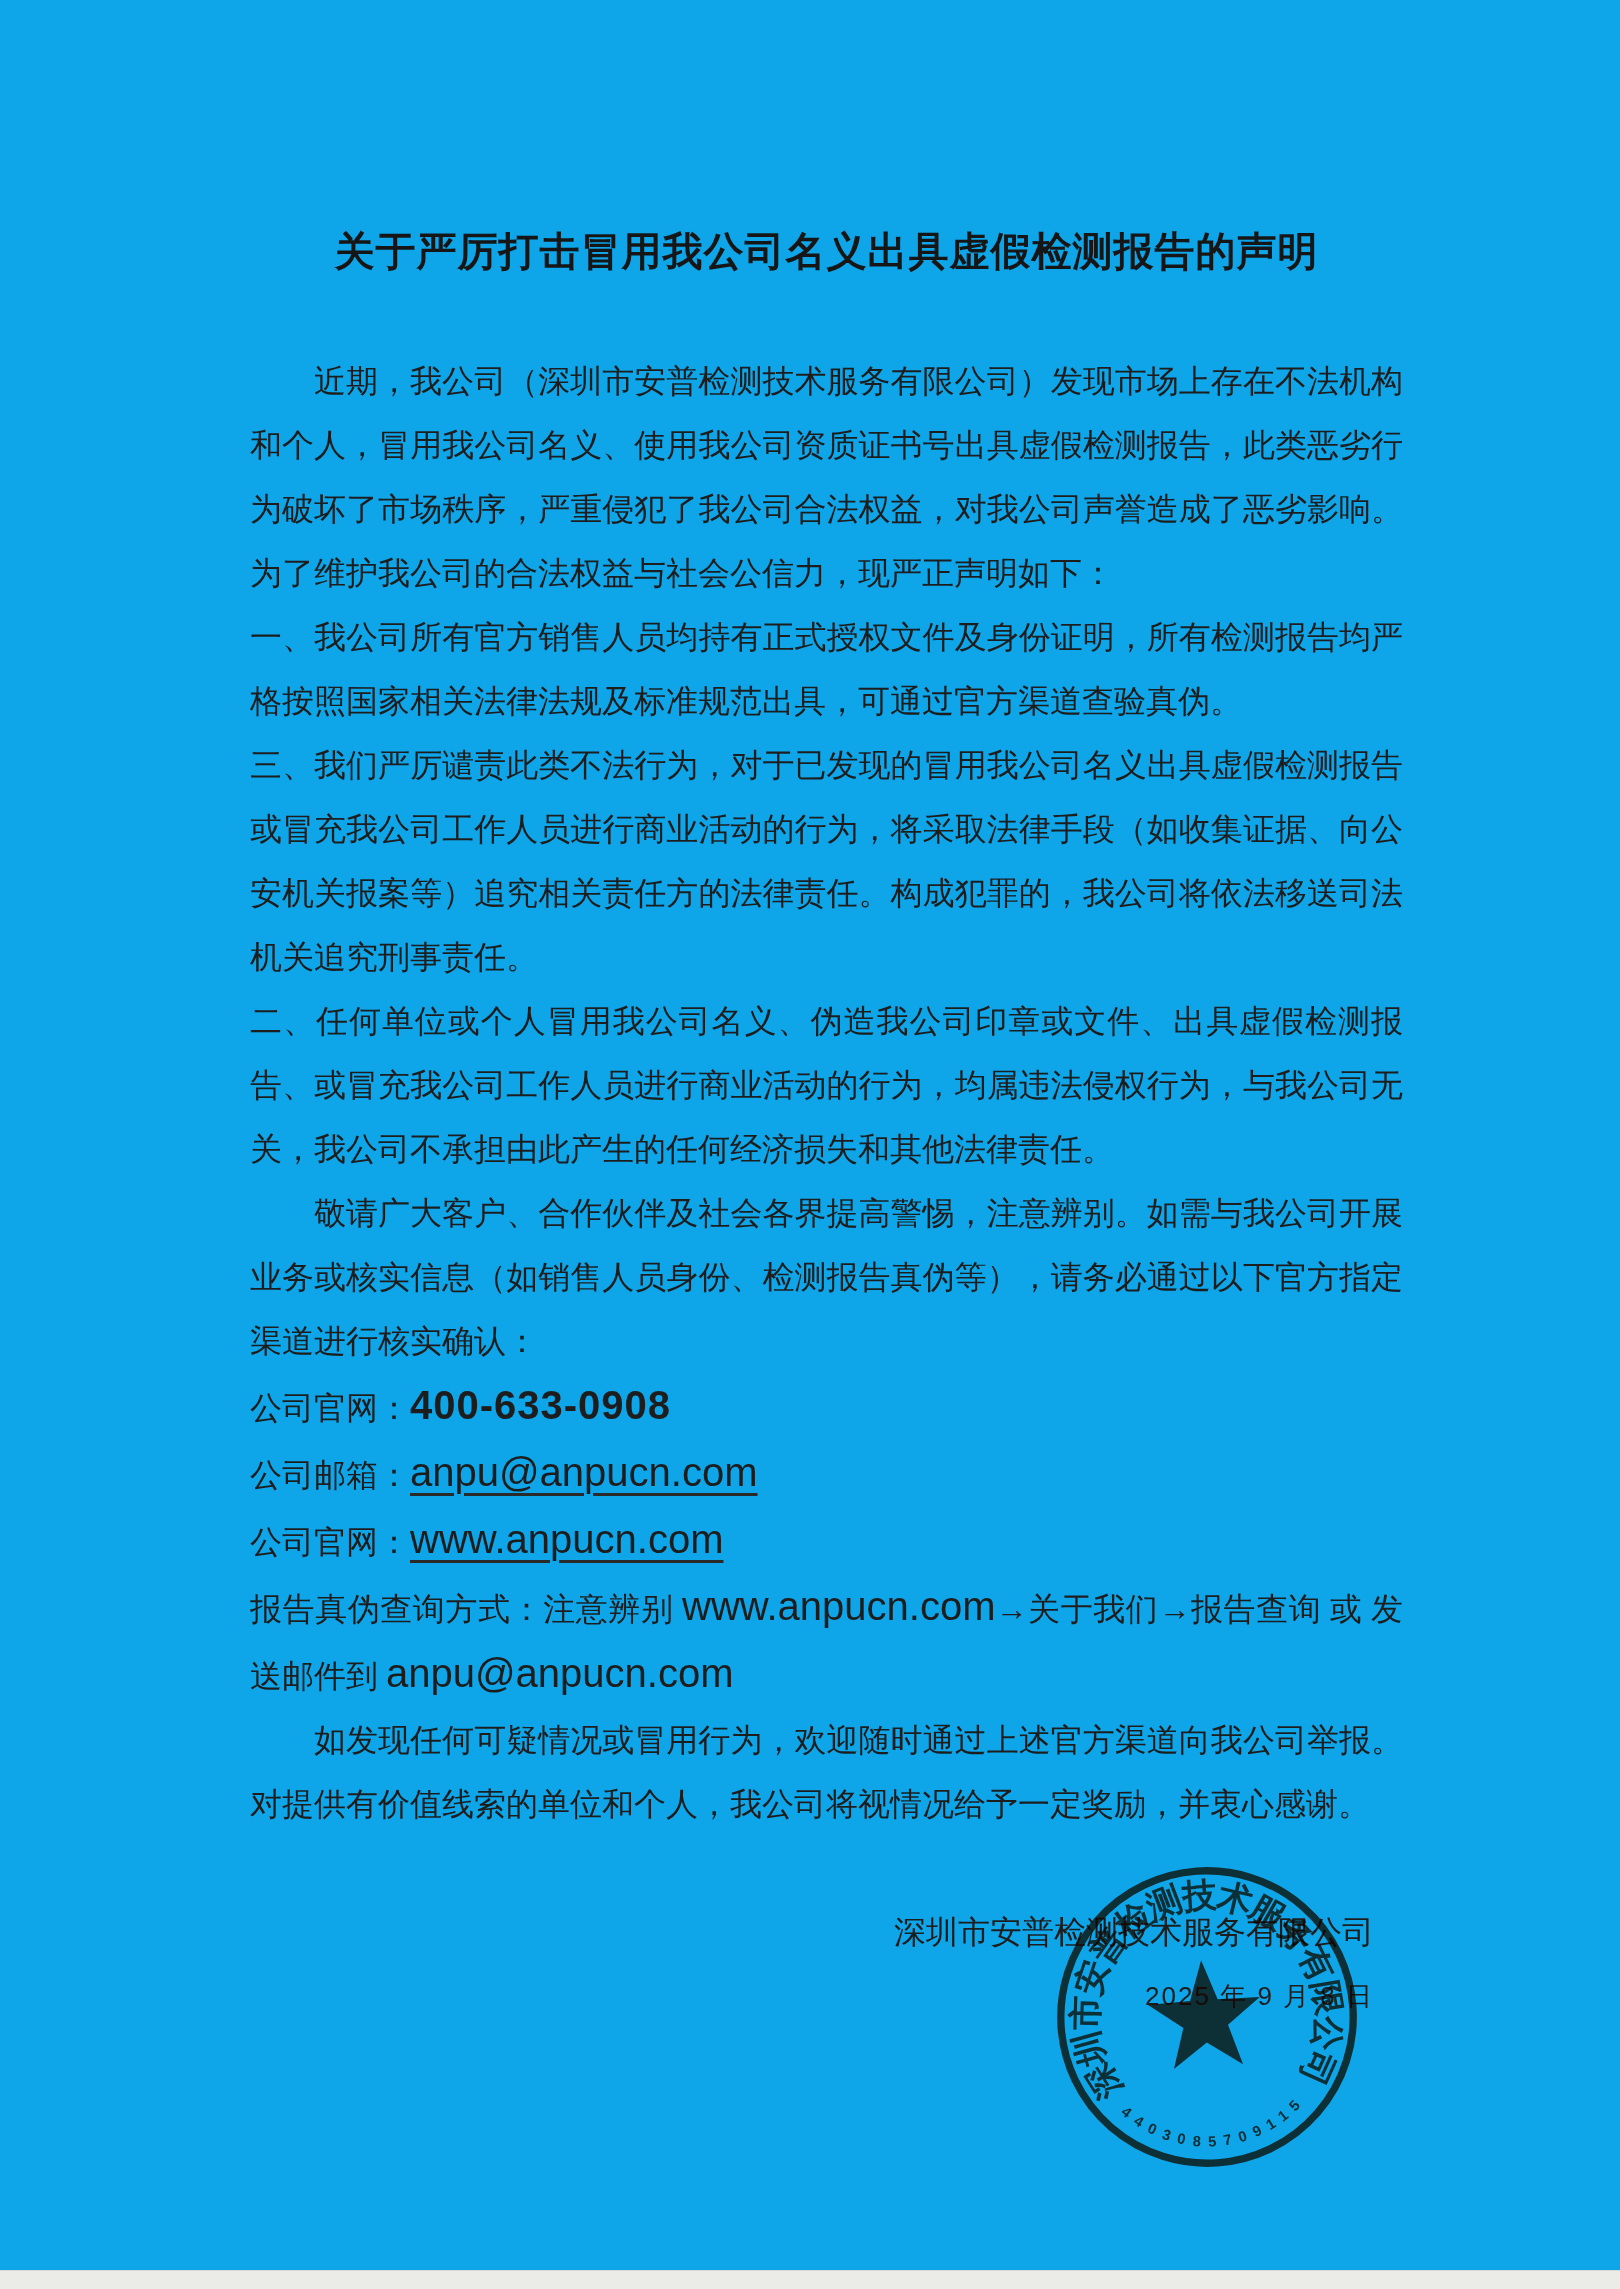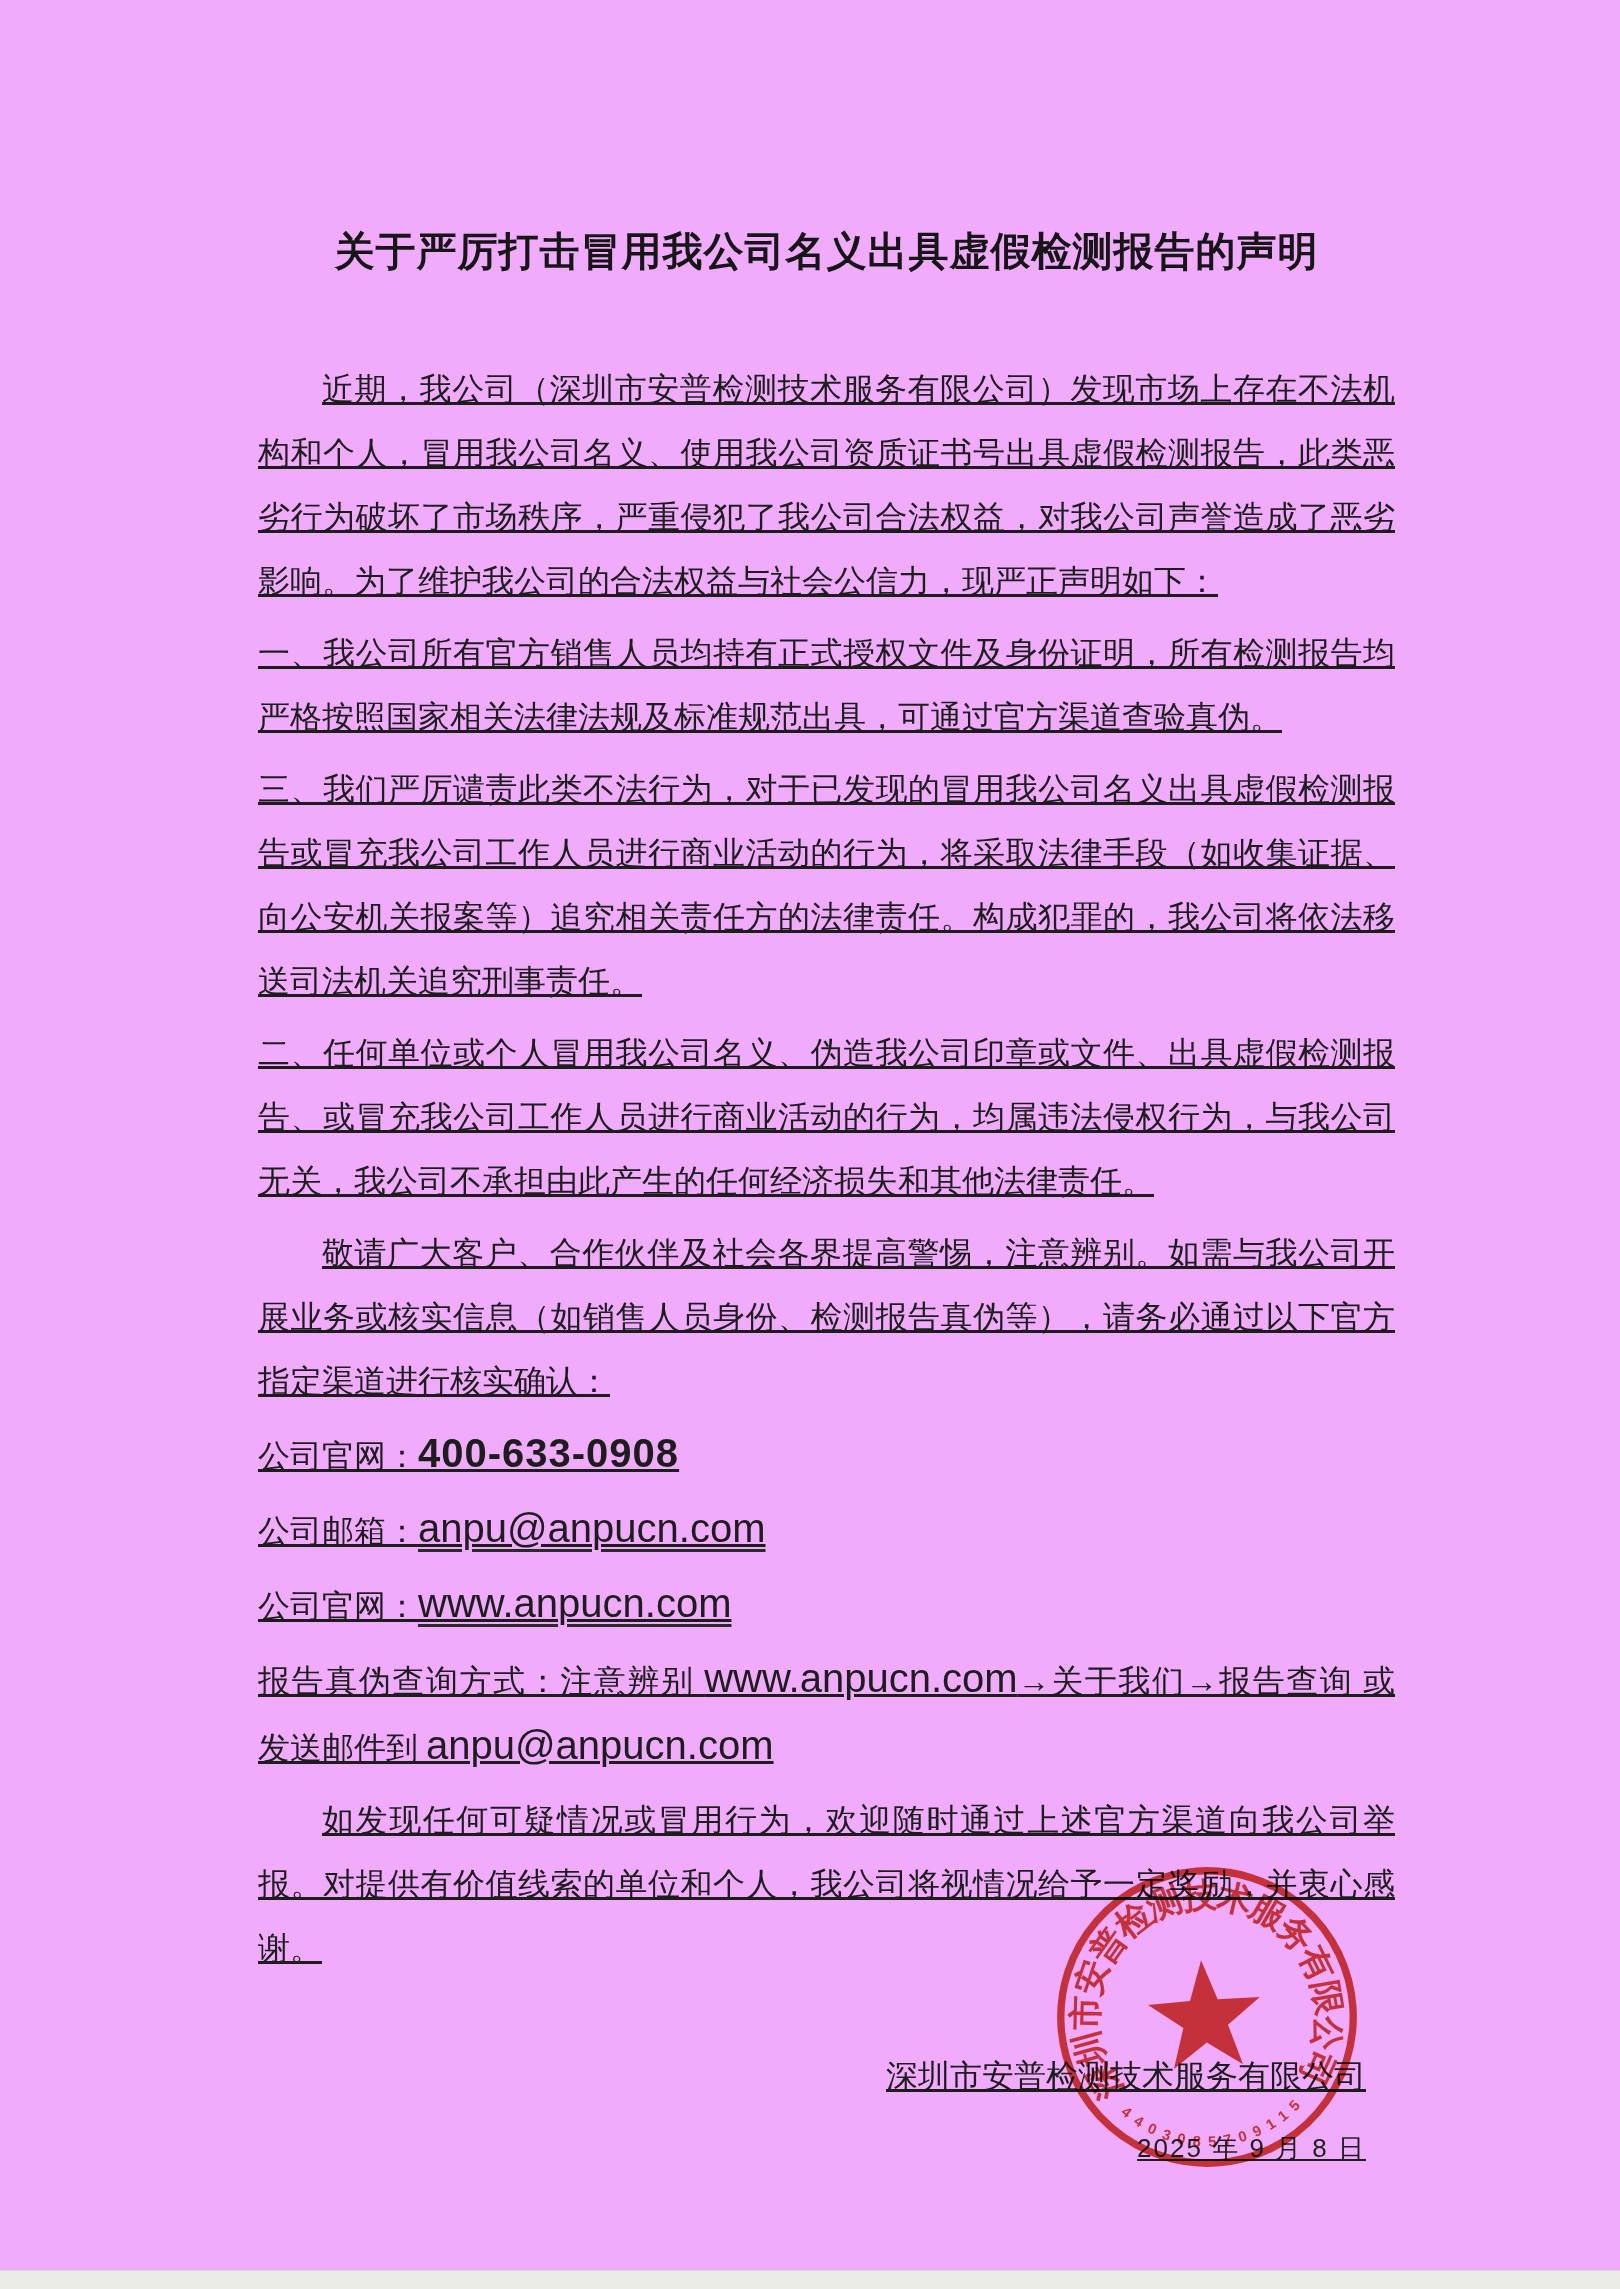--- a/index.html
+++ b/index.html
@@ -1,20 +1,20 @@
 <!DOCTYPE html>
 <html><head>
 <meta charset="utf-8">
 <style>
   html, body { margin: 0; padding: 0; background: #ffffff; }
   .page {
     position: relative;
     width: 1620px;
     height: 2290px;
-    background: #f0abfc;
+    background: #0ea5e9;
     overflow: hidden;
     font-family: "Liberation Serif", "DejaVu Serif", serif;
     color: #1c1c1c;
   }
   .title {
     position: absolute;
     top: 226px;
     left: 250px;
     width: 1153px;
     margin: 0;
@@ -29,21 +29,21 @@
   .flow {
     position: absolute;
     left: 250px;
     top: 349px;
     width: 1153px;
     font-size: 32px;
     line-height: 64px;
     text-align: justify;
     color: #1d1d1d;
   }
-  .flow p { margin: 8px; text-decoration: underline; }
+  .flow p { margin: 0; }
   .indent { text-indent: 64px; }
   .latin {
     font-family: "Liberation Sans", "DejaVu Sans", sans-serif;
     font-size: 40px;
   }
   .phone { font-weight: 600; letter-spacing: 1px; }
   .ulink {
     text-decoration: underline;
     text-decoration-thickness: 2.5px;
     text-underline-offset: 6.9px;

